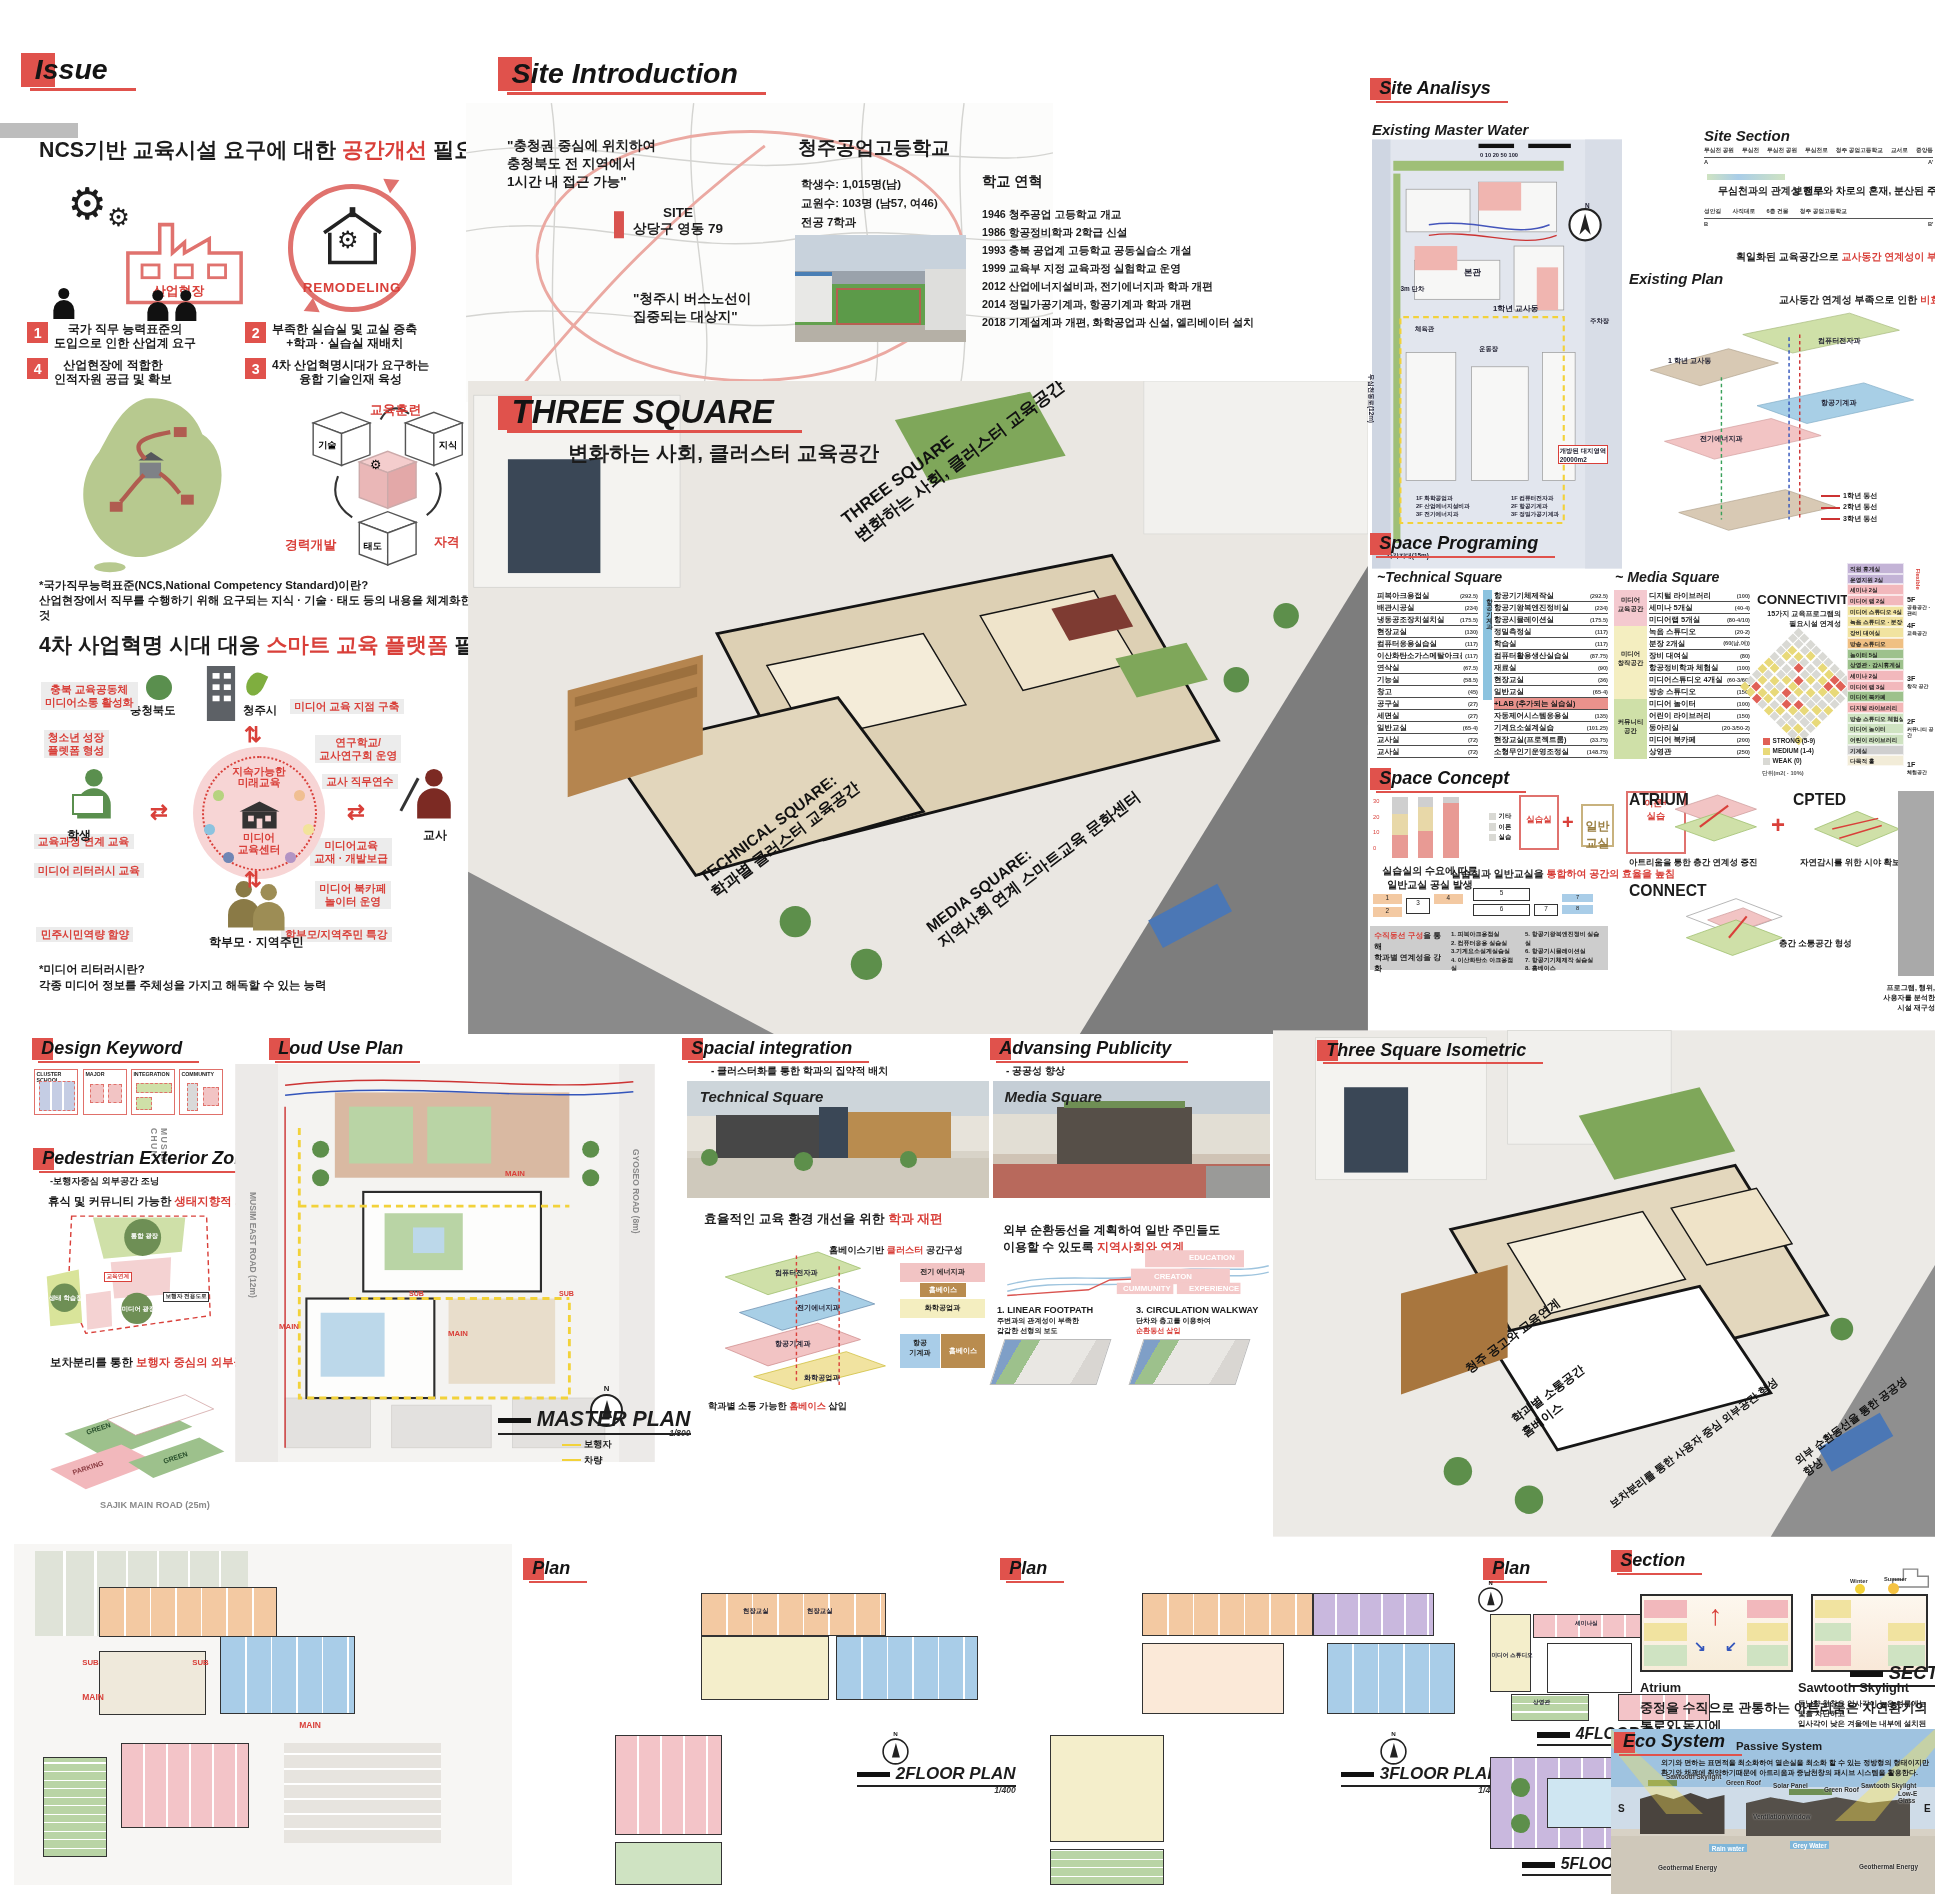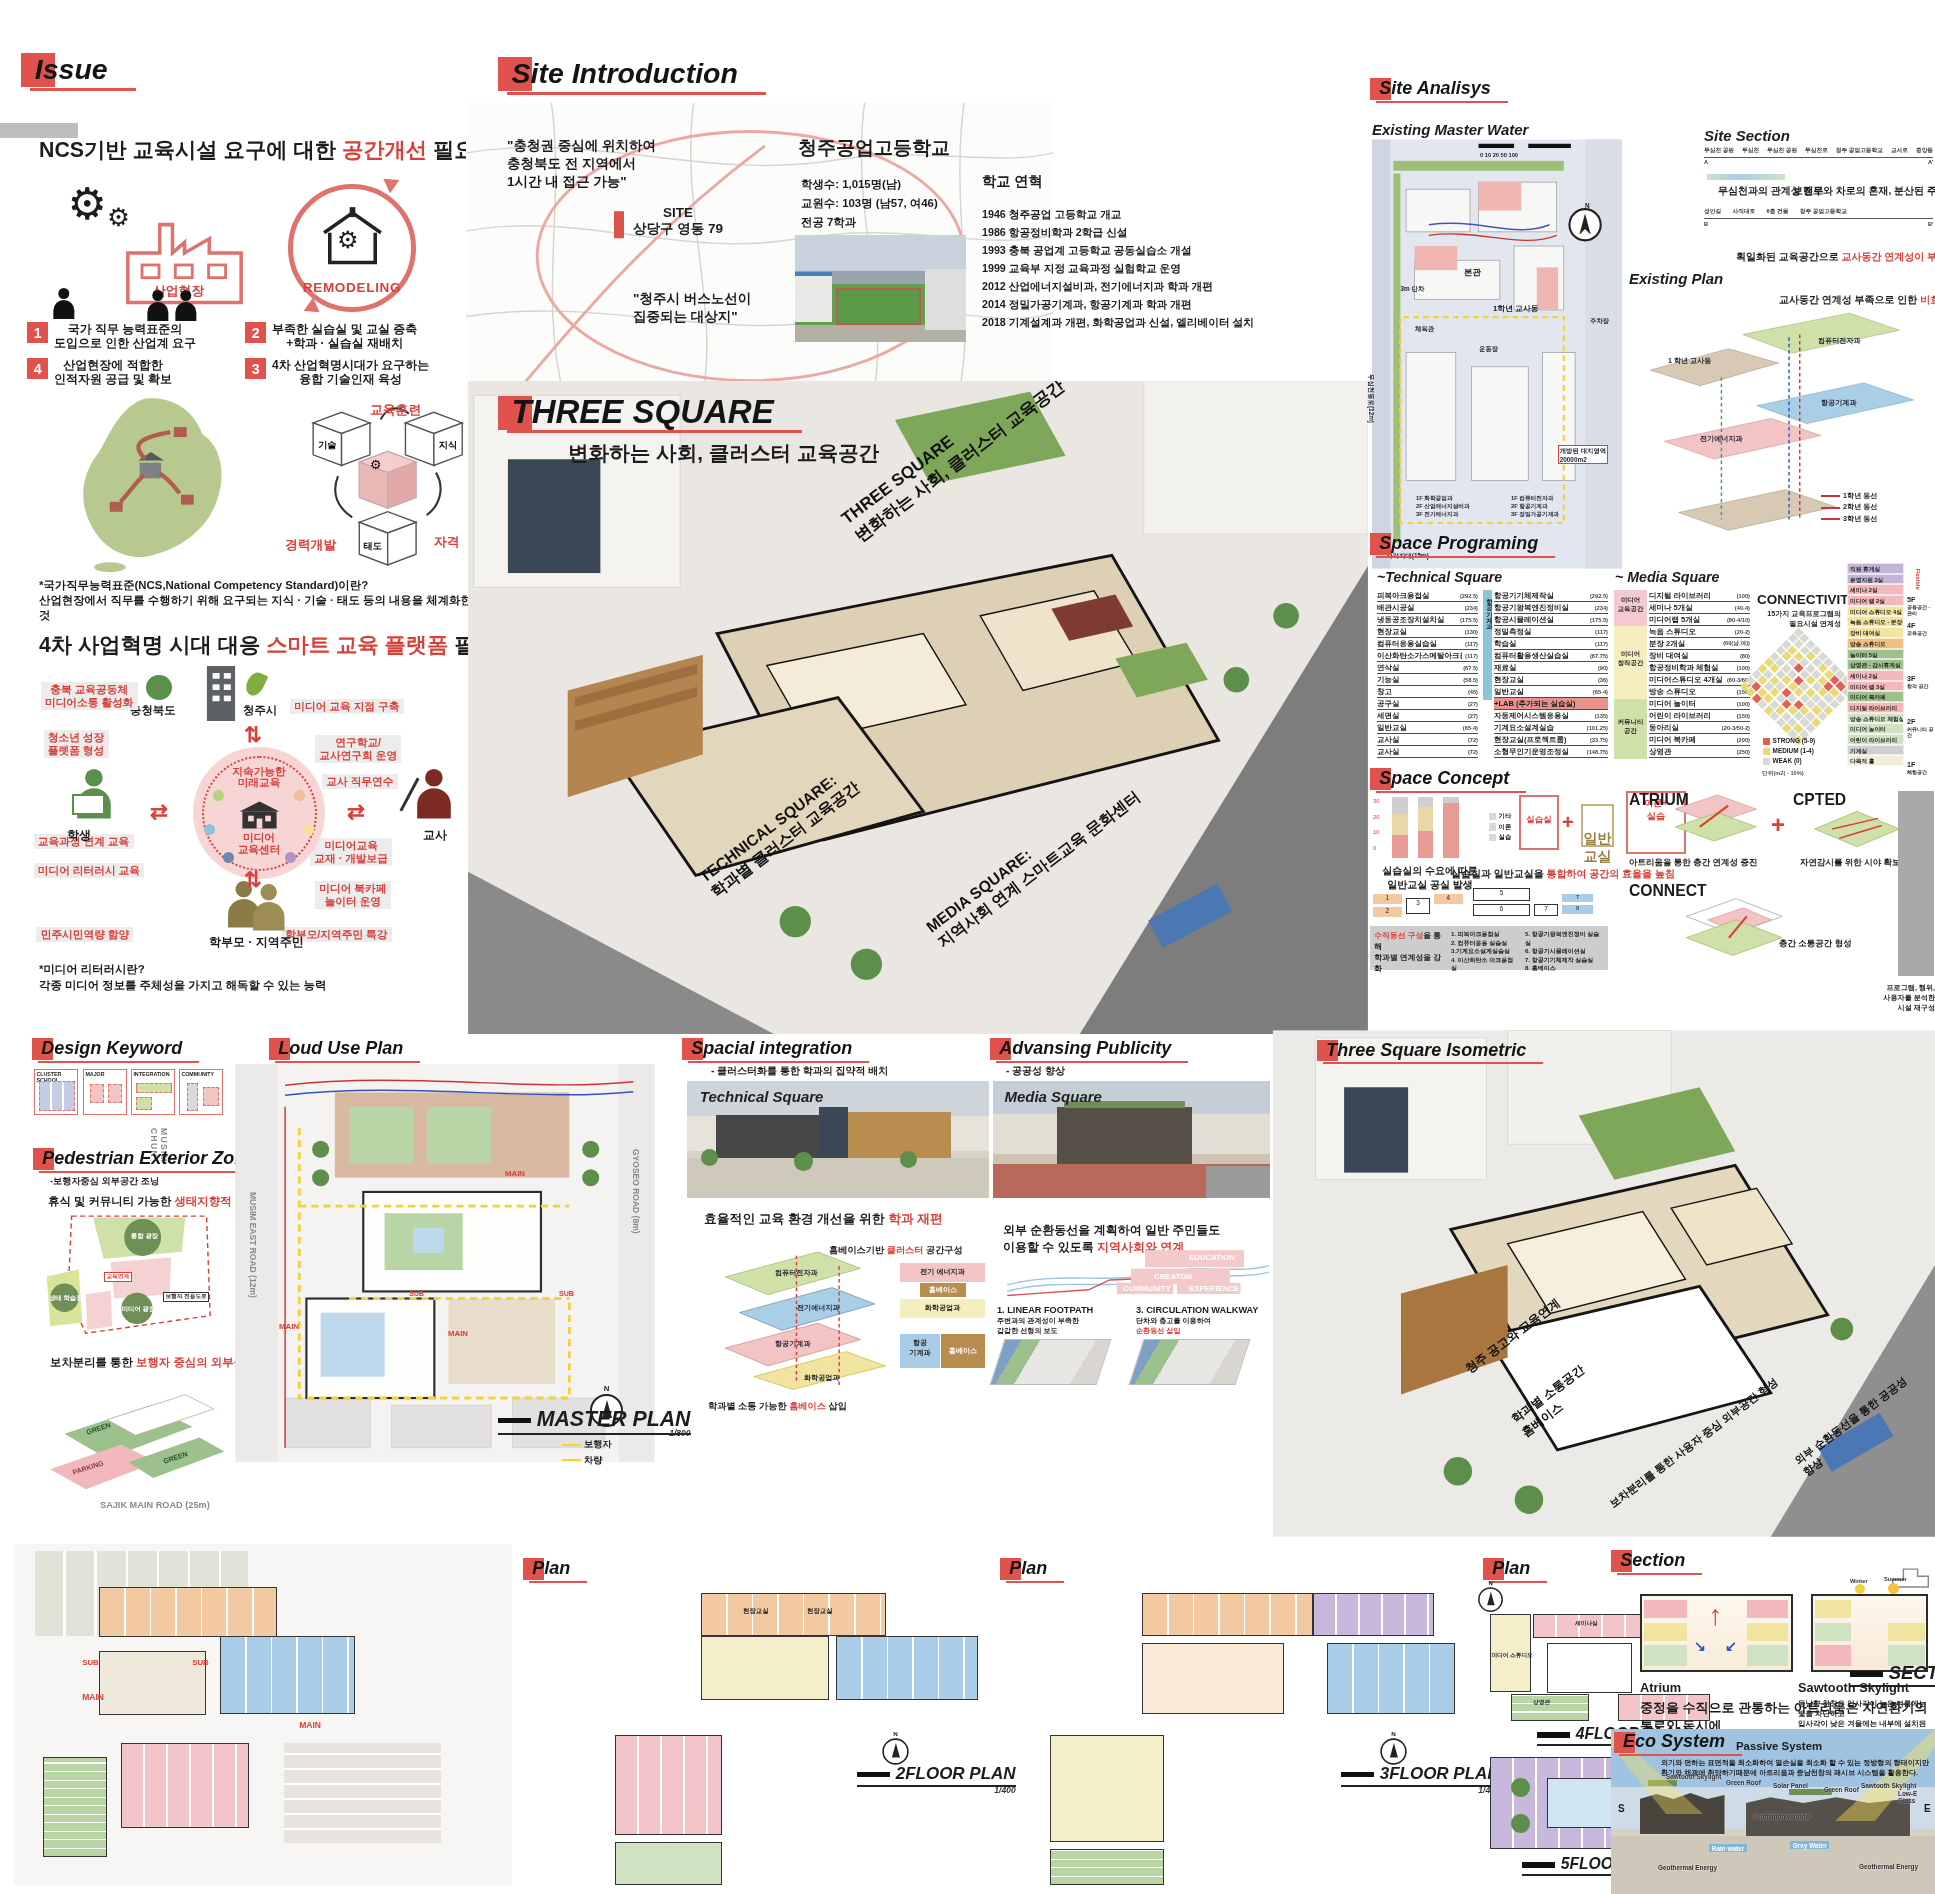--- a/index.html
+++ b/index.html
@@ -870,21 +870,21 @@
 
 <div style="font-size:6.4px;font-weight:700;line-height:10.7px"><span class="cc ccw" style="display:inline-block;vertical-align:middle;margin-right:2.8px"></span><span>기타</span></div>
     <div style="font-size:6.4px;font-weight:700;line-height:10.7px"><span class="cc ccw" style="display:inline-block;vertical-align:middle;margin-right:2.8px"></span><span>이론</span></div>
     <div style="font-size:6.4px;font-weight:700;line-height:10.7px"><span class="cc ccw" style="display:inline-block;vertical-align:middle;margin-right:2.8px"></span><span>실습</span></div>
   </div>
 <div class="a b pl c" style="left:1373px;top:864px;font-size:10px;width:114px">실습실의 수요에 따른
 일반교실 공실 발생</div>
 
 <div class="a c pl" style="left:1519px;top:795px;width:40px;height:55px;border:2.1px solid #e0726e;color:#d9403a;font-weight:700;font-size:8.5px;padding-top:17px">실습실</div>
 <div class="a r b" style="left:1562px;top:811px;font-size:20px">+</div>
-<div class="a c pl" style="left:1581px;top:804px;width:33px;height:43px;border:2.1px solid #c8b27e;color:#9a7f42;font-weight:700;font-size:14px;padding-top:24px">일반
+<div class="a c pl" style="left:1581px;top:804px;width:33px;height:43px;border:2.1px solid #c8b27e;color:#9a7f42;font-weight:700;font-size:12px;padding-top:12px">일반
 교실</div>
 <div class="a c pl" style="left:1626px;top:791px;width:60px;height:63px;border:2.1px solid #e0726e;color:#d9403a;font-weight:700;font-size:9.2px;padding-top:4.3px">이론+
 실습</div>
 <div class="a b nw" style="left:1451px;top:867px;font-size:10px">
   <span>실습실과 일반교실을 </span><span class="r">통합하여 공간의 효율을 높침</span>
 </div>
 
 <div class="a" style="left:1373px;top:888px;width:235px;height:34px">
   <div class="a" style="left:0;top:5.7px;width:28.5px;height:10px;background:#f3c9a2;font-size:6.4px;text-align:center">1</div>
   <div class="a" style="left:0;top:18.5px;width:28.5px;height:10px;background:#f3c9a2;font-size:6.4px;text-align:center">2</div>

